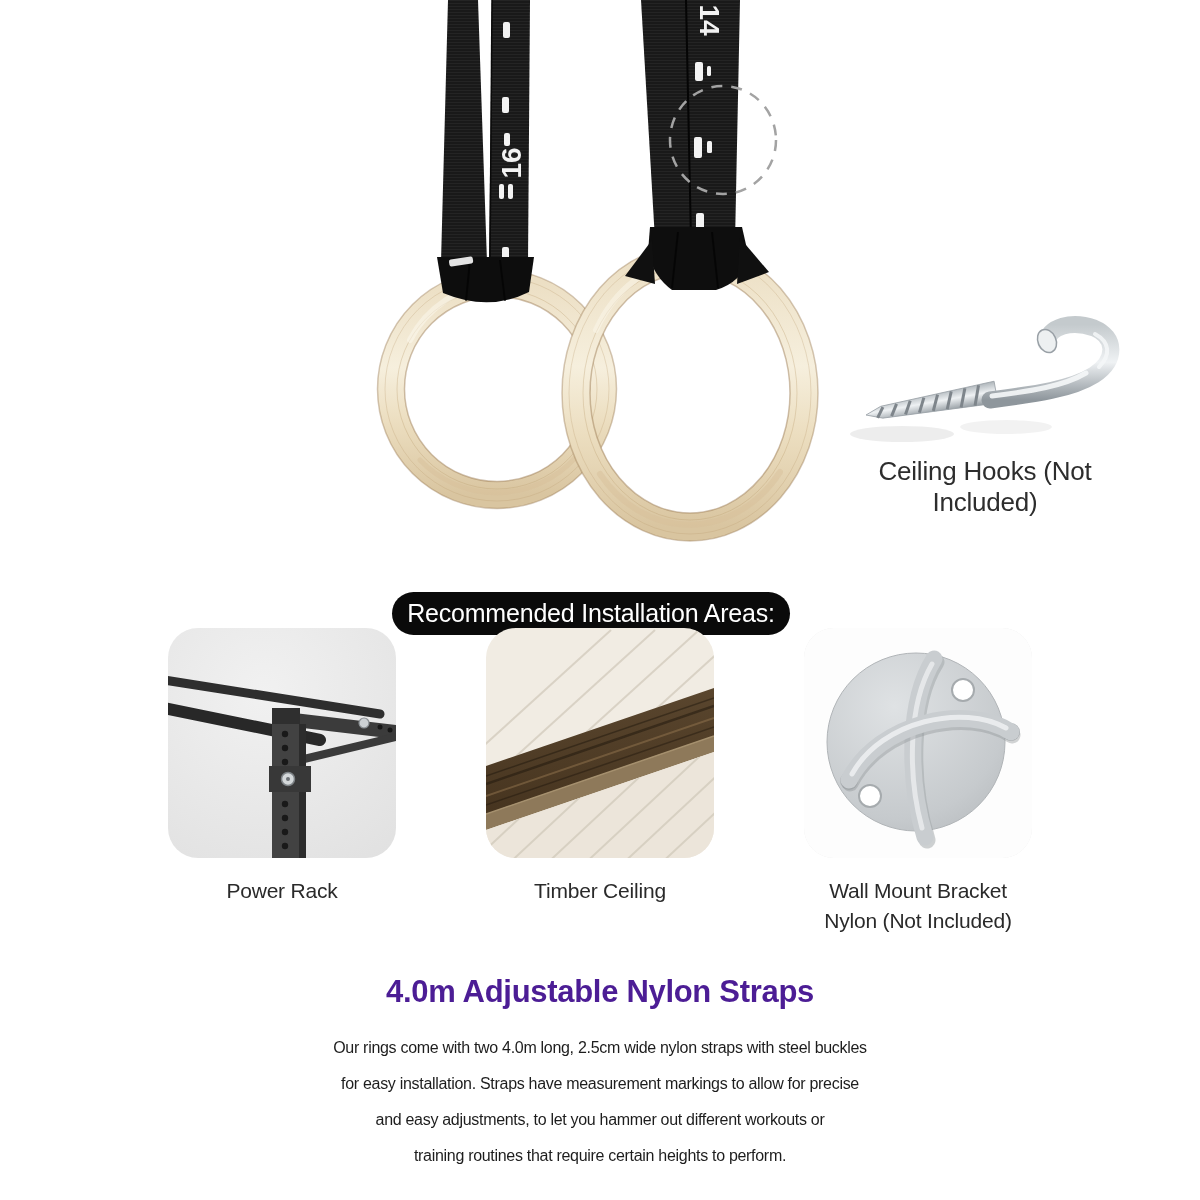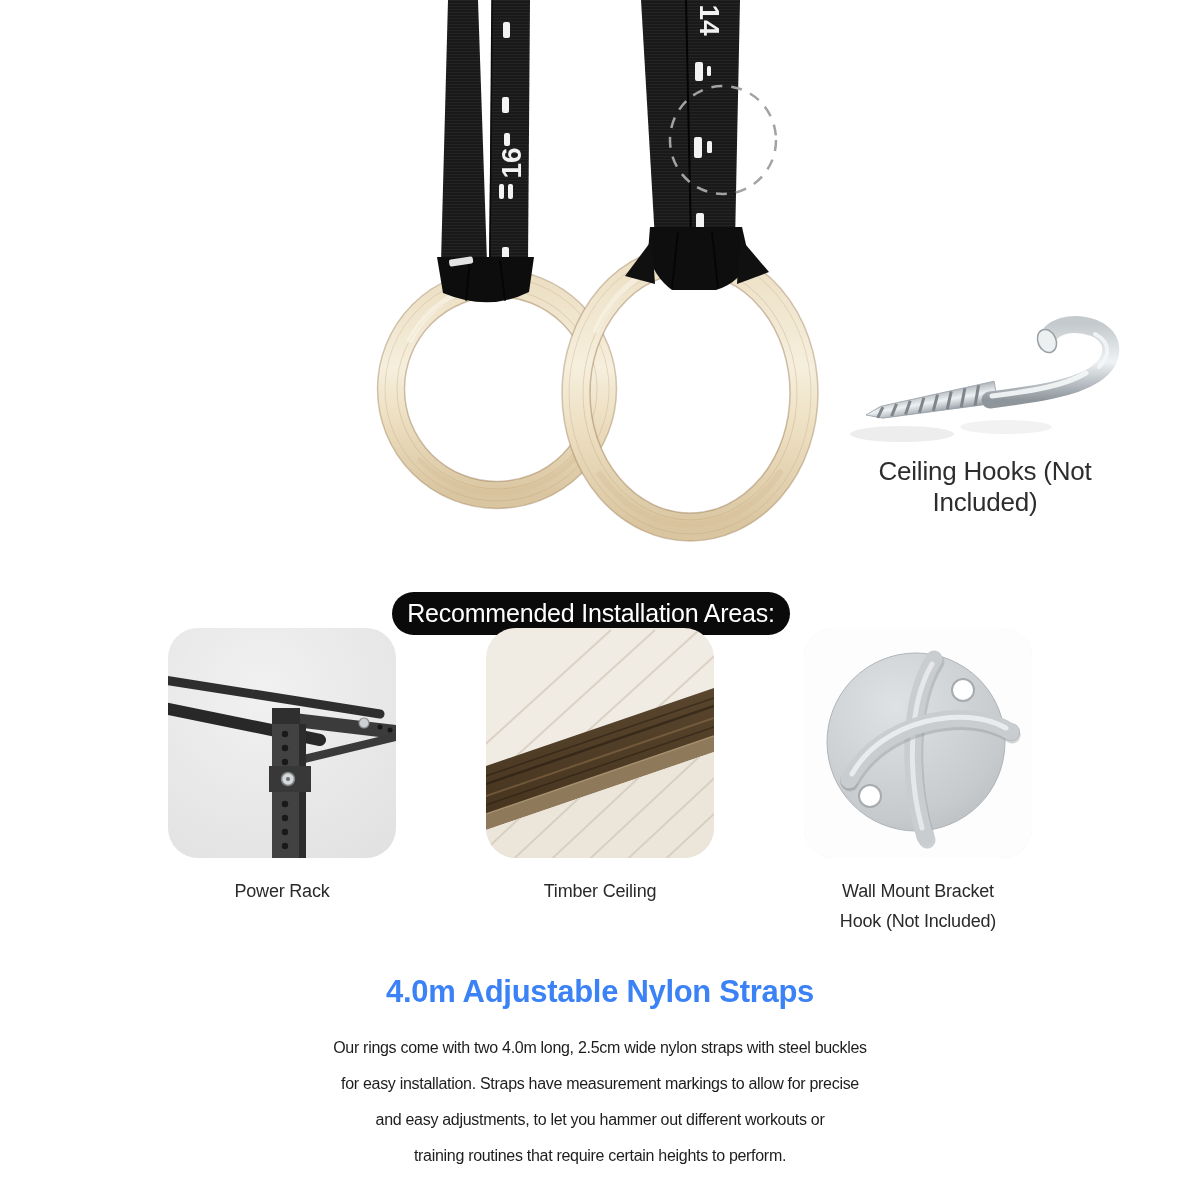--- a/index.html
+++ b/index.html
@@ -19,28 +19,28 @@
   .banner span{color:#ffffff;font-size:25px;letter-spacing:-0.2px;font-weight:400;}
   .thumb{
     position:absolute;top:628px;width:228px;height:230px;border-radius:30px;overflow:hidden;
   }
   .thumb svg{display:block;width:228px;height:230px;}
   .thumb-1{left:168px;}
   .thumb-2{left:486px;}
   .thumb-3{left:804px;box-shadow:inset 0 0 0 2px #ececec;background:#fdfdfd;}
   .cap{
     position:absolute;top:876px;width:260px;text-align:center;
-    font-size:18px;line-height:30px;color:#2a2a2a;letter-spacing:-0.2px;white-space:pre-line;
+    font-size:21px;line-height:30px;color:#2a2a2a;letter-spacing:-0.2px;white-space:pre-line;
   }
   .cap-1{left:152px;}
   .cap-2{left:470px;}
   .cap-3{left:778px;width:280px;}
   .headline{
     position:absolute;left:0;top:974px;width:1200px;text-align:center;
-    font-size:31px;font-weight:700;color:#3b82f6;letter-spacing:-0.3px;
+    font-size:31px;font-weight:700;color:#4c1d95;letter-spacing:-0.3px;
   }
   .para{
     position:absolute;left:80px;top:1030px;width:1040px;text-align:center;
     font-size:16px;line-height:36px;color:#1d1d1d;letter-spacing:-0.3px;white-space:pre-line;
   }
   .strapnum{
     font-family:"Liberation Sans",sans-serif;font-weight:700;font-size:28px;fill:#f2f2f2;
   }
 </style>
 </head>
@@ -266,21 +266,21 @@
       <circle cx="207" cy="104" r="9" fill="#b0b4b7"></circle>
       <path d="M 45 152 C 75 94 163 75 207 104" fill="none" stroke="#8f9497" stroke-width="17" stroke-linecap="round" opacity="0.4" transform="translate(1,3)"></path>
       <path d="M 45 152 C 75 94 163 75 207 104" fill="none" stroke="#c9cdd0" stroke-width="17" stroke-linecap="round"></path>
       <path d="M 48 146 C 78 92 160 76 202 100" fill="none" stroke="#eceeef" stroke-width="5" stroke-linecap="round" opacity="0.9"></path>
     </svg>
   </div>
 
   <div class="cap cap-1">Power Rack</div>
   <div class="cap cap-2">Timber Ceiling</div>
   <div class="cap cap-3">Wall Mount Bracket
-Hook (Not Included)</div>
+Nylon (Not Included)</div>
 
   <div class="headline">4.0m Adjustable Nylon Straps</div>
   <div class="para">Our rings come with two 4.0m long, 2.5cm wide nylon straps with steel buckles
 for easy installation. Straps have measurement markings to allow for precise
 and easy adjustments, to let you hammer out different workouts or
 training routines that require certain heights to perform.</div>
 
 </div>
 
 </body></html>

